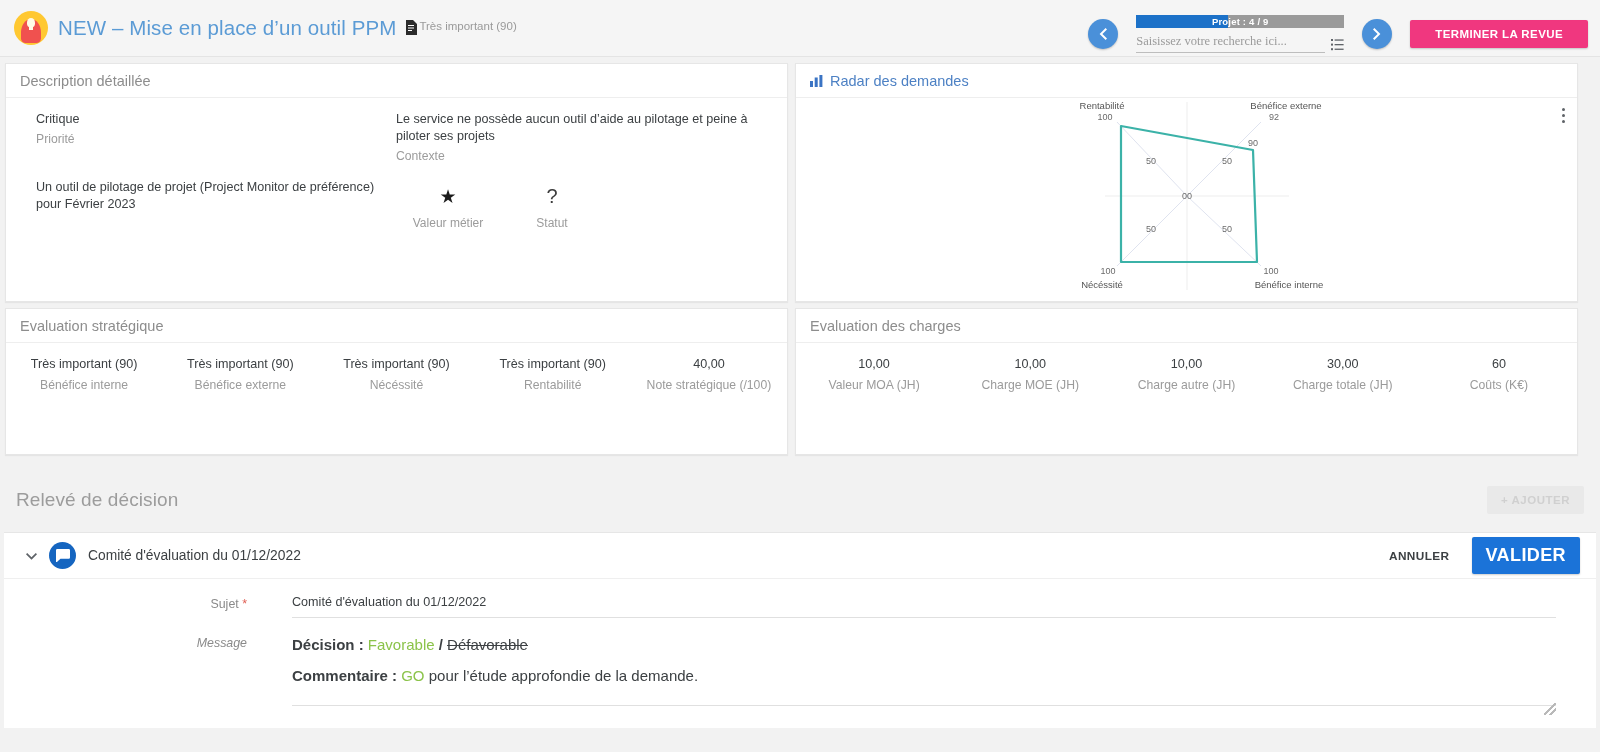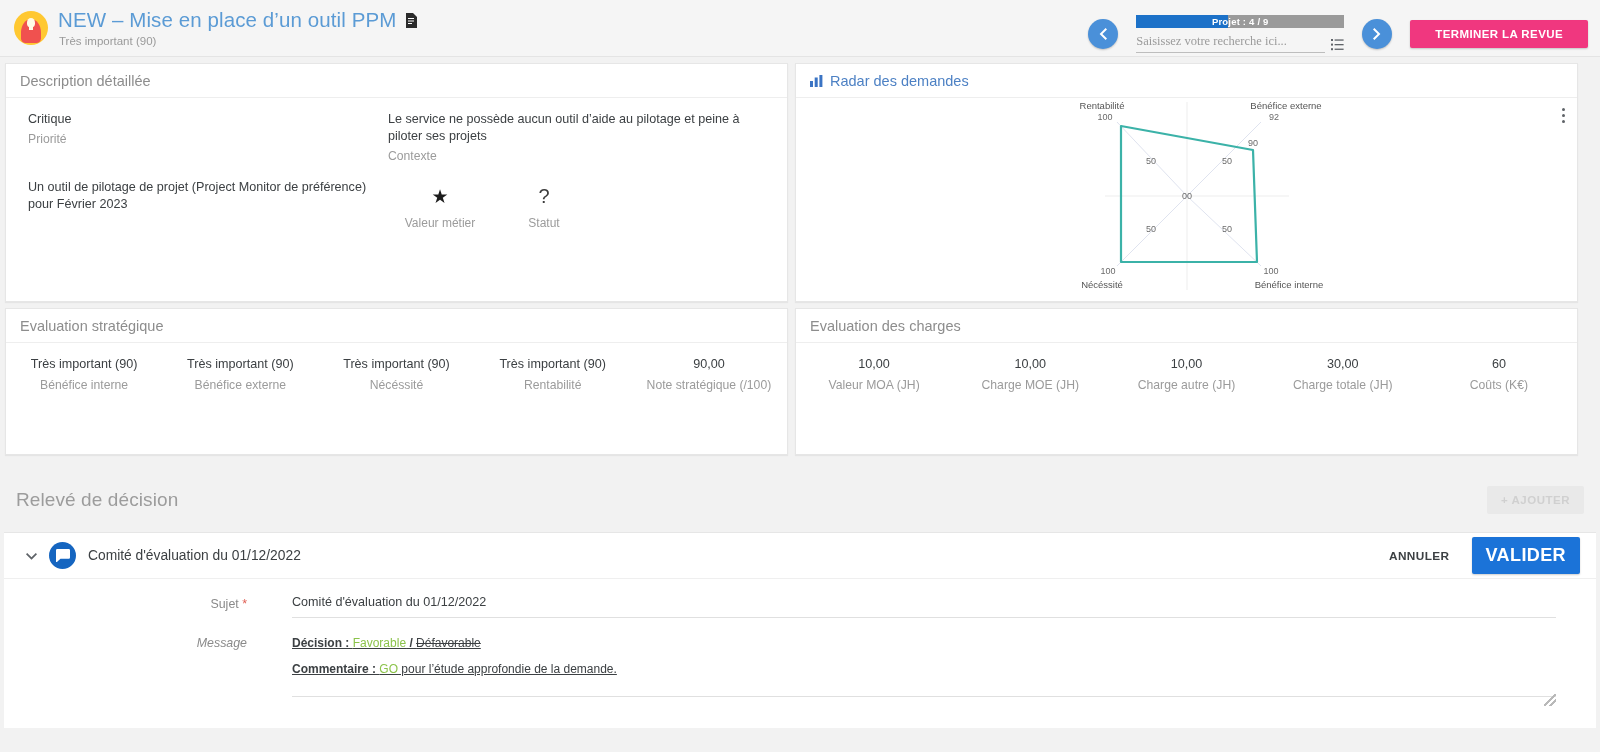--- a/index.html
+++ b/index.html
@@ -38,21 +38,21 @@
   .avatar .bulb {
     position: absolute; top: 7px; left: 50%;
     transform: translateX(-50%);
     width: 8px; height: 9px; border-radius: 50% 50% 40% 40%;
     background: #fffbe8;
   }
   .avatar .bulb:after {
     content: ""; position: absolute; left: 50%; transform: translateX(-50%);
     bottom: -3px; width: 4px; height: 3px; background: #fffbe8;
   }
-  .titlewrap { display: flex; flex-direction: column; justify-content: center; }
+  .titlewrap { display: flex; flex-direction: row; justify-content: center; }
   .title-row { display: flex; align-items: center; gap: 9px; }
   .page-title {
     font-size: 20.5px; color: #5b9bd5; font-weight: 400;
     letter-spacing: .1px; line-height: 1.1;
   }
   .doc-icon { color: #2b2b2b; display: inline-flex; }
   .subtitle { font-size: 11.5px; color: #9a9a9a; margin-top: 3px; margin-left: 1px; }
 
   .appbar-right {
     position: absolute; right: 12px; top: 0; height: 68px;
@@ -104,21 +104,21 @@
   }
   .card-head {
     height: 34px; display: flex; align-items: center; gap: 7px;
     padding: 0 14px; border-bottom: 1px solid #eeeeee;
   }
   .card-head .htext { font-size: 14.5px; color: #8d8d8d; font-weight: 400; }
   .card-head .htext.blue { color: #4d81c4; }
   .card-body { position: relative; }
 
   
-  .desc-card .card-body { height: 203px; padding: 13px 18px 0 22px; }
+  .desc-card .card-body { height: 203px; padding: 13px 18px 0 22px; margin-left: 8px; }
   .desc-grid { display: grid; grid-template-columns: 360px 1fr; }
   .fld { margin-bottom: 16px; }
   .fld .v { font-size: 12.6px; color: #3c4043; line-height: 1.35; }
   .fld .l { font-size: 12.2px; color: #9b9b9b; margin-top: 4px; }
   .icon-triple { display: flex; gap: 0; margin-top: 4px; }
   .icon-cell { width: 104px; text-align: center; }
   .icon-cell .gi { height: 26px; display: flex; align-items: center; justify-content: center; }
   .icon-cell .cl { font-size: 12px; color: #9b9b9b; margin-top: 7px; }
   .star { font-size: 19px; color: #1b1b1b; line-height: 1; }
   .dot { width: 15px; height: 16px; border-radius: 50%; background: #76b72a; }
@@ -183,21 +183,21 @@
   }
   .frow .flabel .req { color: #e06055; }
   .finput {
     flex: 1; border: none; border-bottom: 1px solid #e0e0e0; background: transparent;
     font-family: inherit; font-size: 12.6px; color: #3c4043; padding: 0 0 8px; outline: none;
   }
   .msgbox {
     flex: 1; position: relative; border-bottom: 1px solid #e0e0e0; padding-bottom: 10px;
     min-height: 62px;
   }
-  .msgline { font-size: 12px; color: #3c4043; line-height: 1.5; margin-bottom: 8px; text-decoration: underline; }
+  .msgline { font-size: 15px; color: #3c4043; line-height: 1.5; margin-bottom: 8px; }
   .msgline b { font-weight: bold; }
   .ok { color: #8bc34a; }
   .ko { color: #3c4043; text-decoration: line-through; }
   .resize {
     position: absolute; right: 0; bottom: -10px; width: 12px; height: 12px;
     cursor: nwse-resize;
     background:
       linear-gradient(135deg, transparent 45%, #b9b9b9 45%, #b9b9b9 55%, transparent 55%),
       linear-gradient(135deg, transparent 70%, #b9b9b9 70%, #b9b9b9 80%, transparent 80%);
   }
@@ -368,21 +368,21 @@
         </div>
         <div class="stat">
           <div class="sv">Très important (90)</div>
           <div class="sl">Nécéssité</div>
         </div>
         <div class="stat">
           <div class="sv">Très important (90)</div>
           <div class="sl">Rentabilité</div>
         </div>
         <div class="stat">
-          <div class="sv">90,00</div>
+          <div class="sv">40,00</div>
           <div class="sl">Note stratégique (/100)</div>
         </div>
       </div>
     </div>
   </div>
 
   <div class="card eval-card">
     <div class="card-head">
       <span class="htext">Evaluation des charges</span>
     </div>

